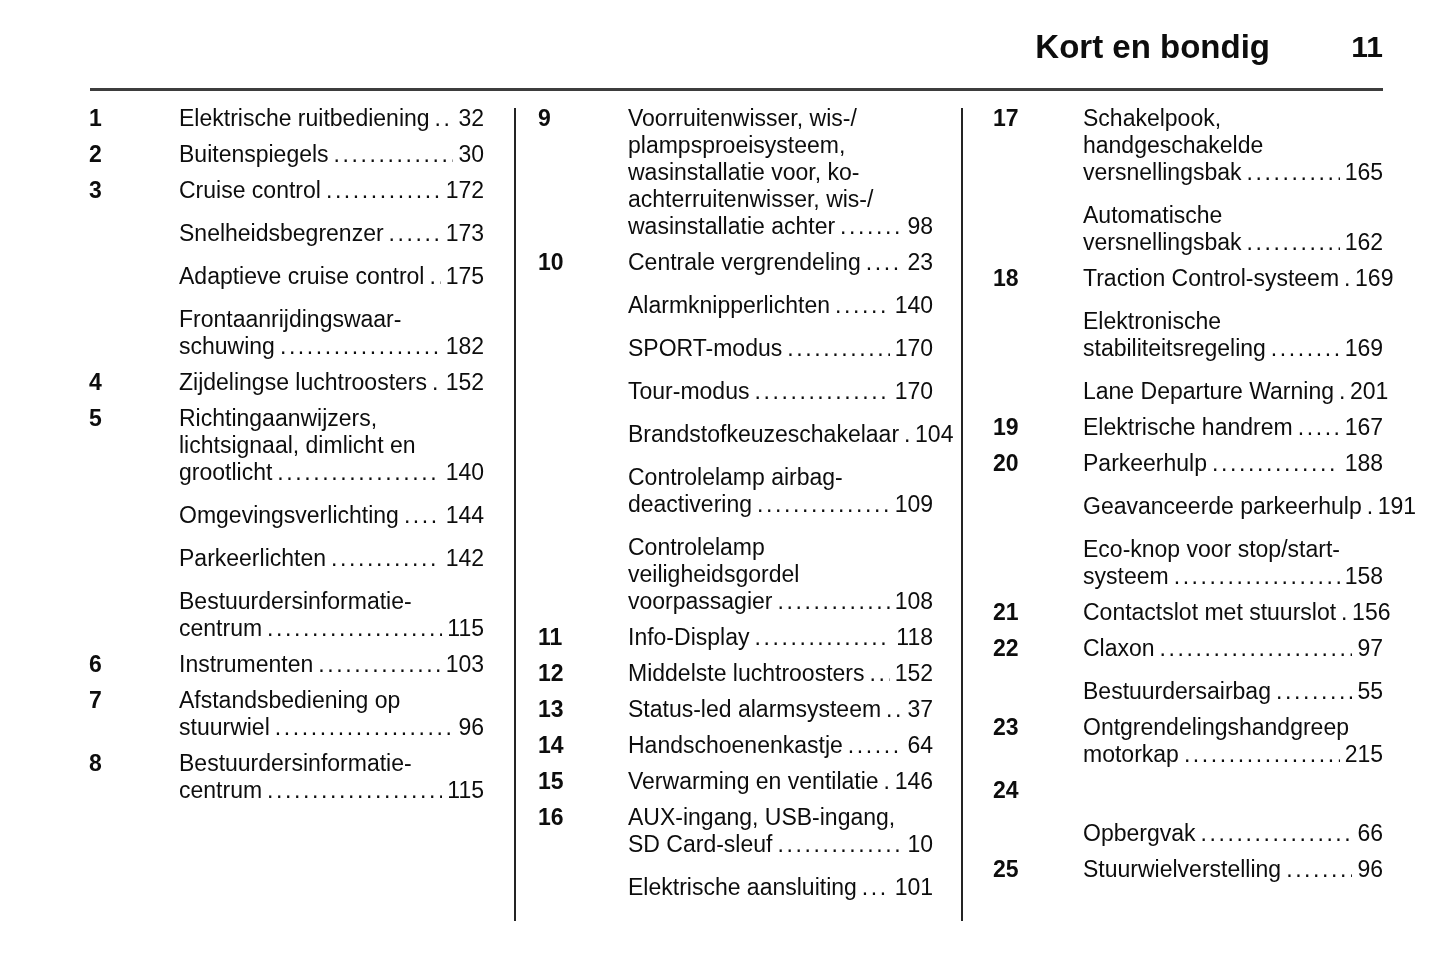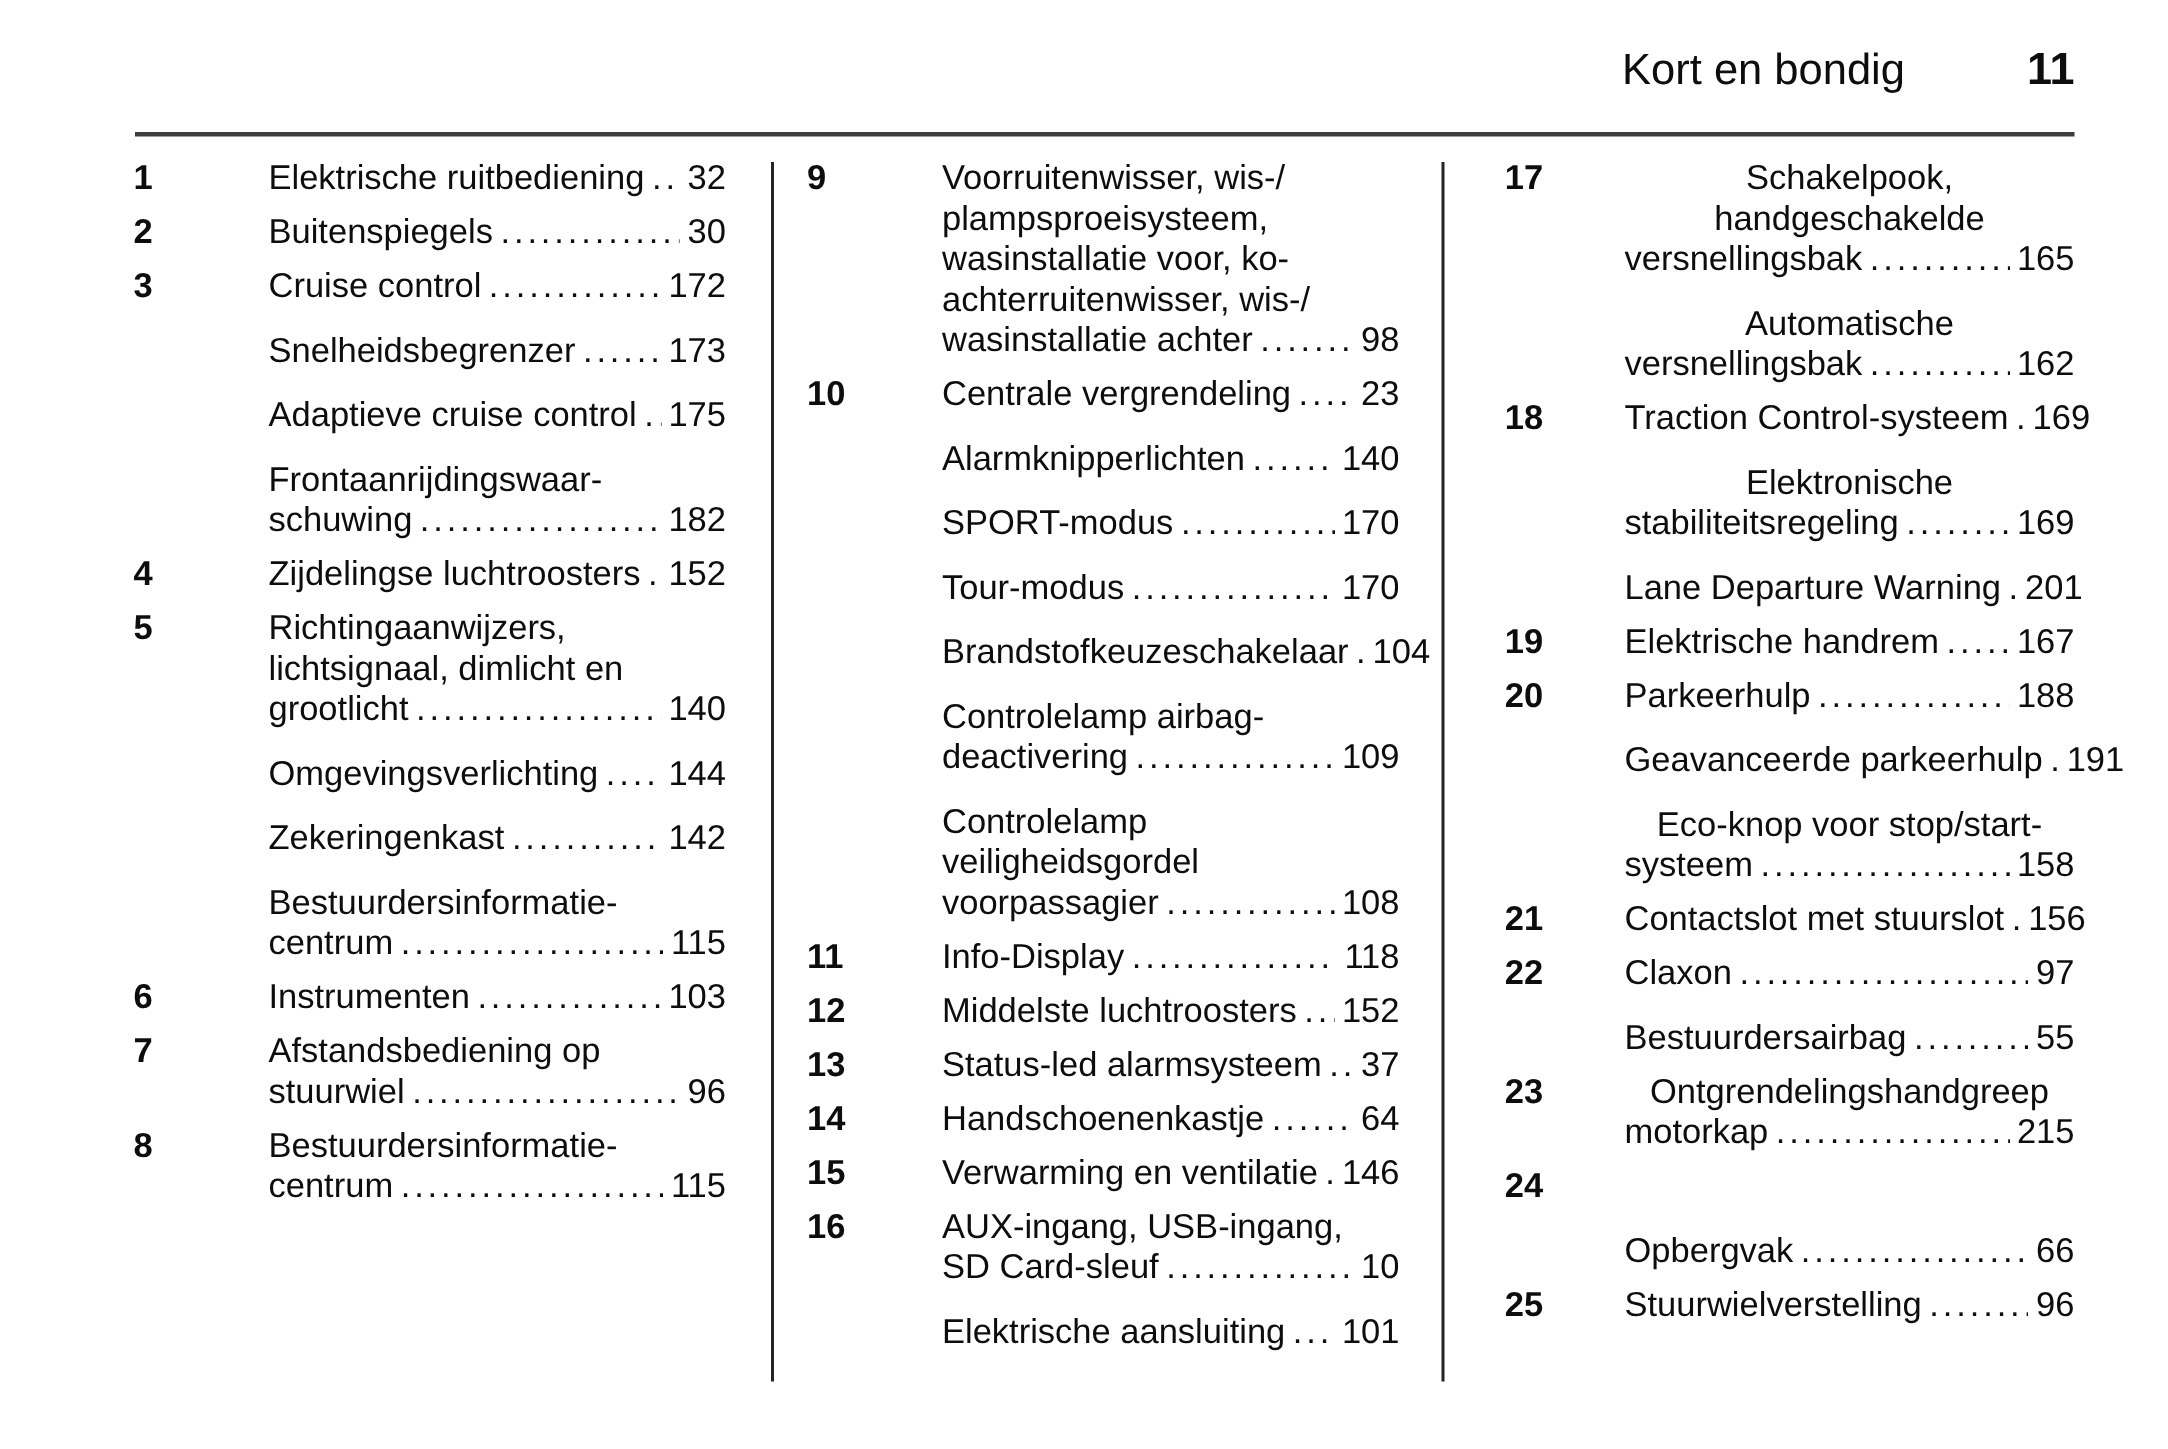--- a/index.html
+++ b/index.html
@@ -14,23 +14,23 @@
     background: #ffffff;
     font-family: "Liberation Sans", sans-serif;
     color: #0d0d0d;
     overflow: hidden;
   }
   
   .header-title {
     position: absolute;
     top: 30px;
     right: 175px;
-    font-size: 29px;
+    font-size: 33px;
     line-height: 34px;
-    font-weight: normal;
+    font-weight: bold;
     white-space: nowrap;
   }
   .header-pagenum {
     position: absolute;
     top: 30px;
     right: 62px;
     font-size: 30px;
     line-height: 34px;
     font-weight: bold;
   }
@@ -53,21 +53,21 @@
   #divider-1 { left: 514px; }
   #divider-2 { left: 961px; }
   
   .toc-col {
     position: absolute;
     top: 105px;
     font-size: 23px;
   }
   #col-0 { left: 89px;  width: 395px; }
   #col-1 { left: 538px; width: 395px; }
-  #col-2 { left: 993px; width: 390px; text-align: center; }
+  #col-2 { left: 993px; width: 390px; }
 
   .entry {
     display: flex;
     align-items: flex-start;
   }
   .entry.numbered { margin-top: 9px; }
   .entry.sub      { margin-top: 16px; }
   .entry:first-child { margin-top: 0; }
 
   .num {
@@ -197,21 +197,21 @@
             <span class="txt">Omgevingsverlichting</span>
             <span class="leader"></span>
             <span class="page">144</span>
           </div>
         </div>
       </div>
       <div class="entry sub">
         <span class="num"></span>
         <div class="body">
           <div class="line last">
-            <span class="txt">Zekeringenkast</span>
+            <span class="txt">Parkeerlichten</span>
             <span class="leader"></span>
             <span class="page">142</span>
           </div>
         </div>
       </div>
       <div class="entry sub">
         <span class="num"></span>
         <div class="body">
           <div class="line">Bestuurdersinformatie-</div>
           <div class="line last">

